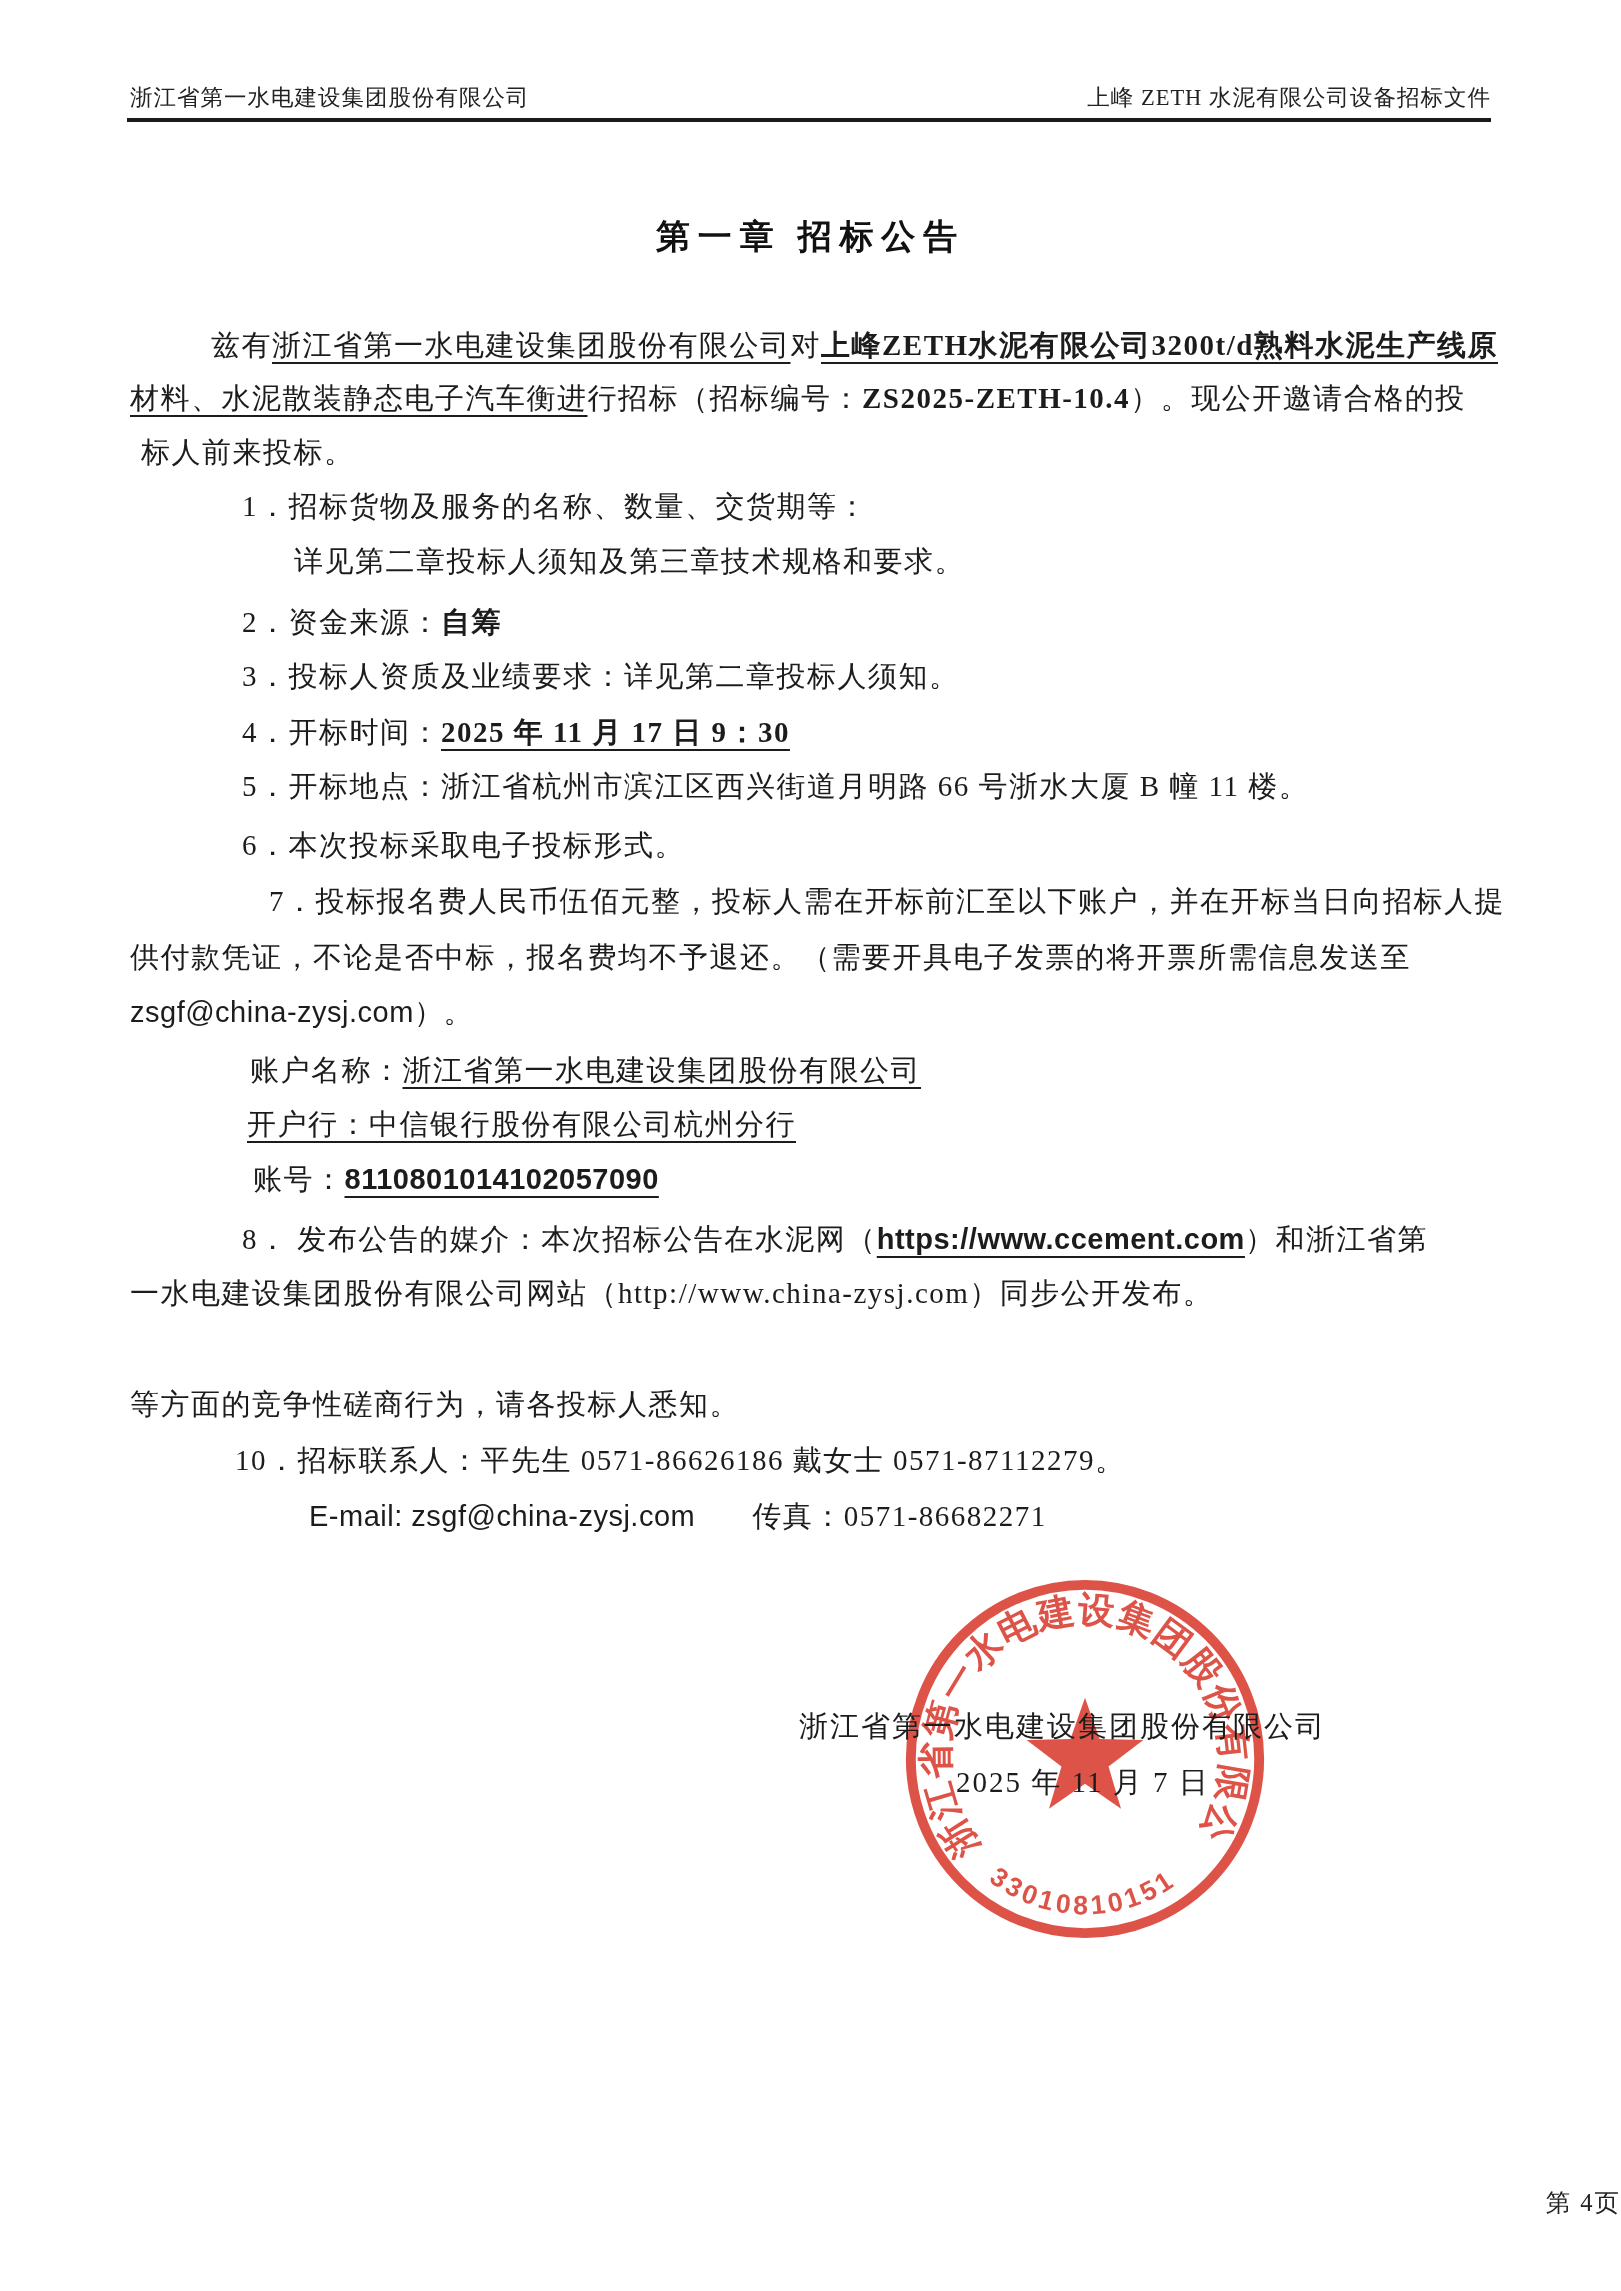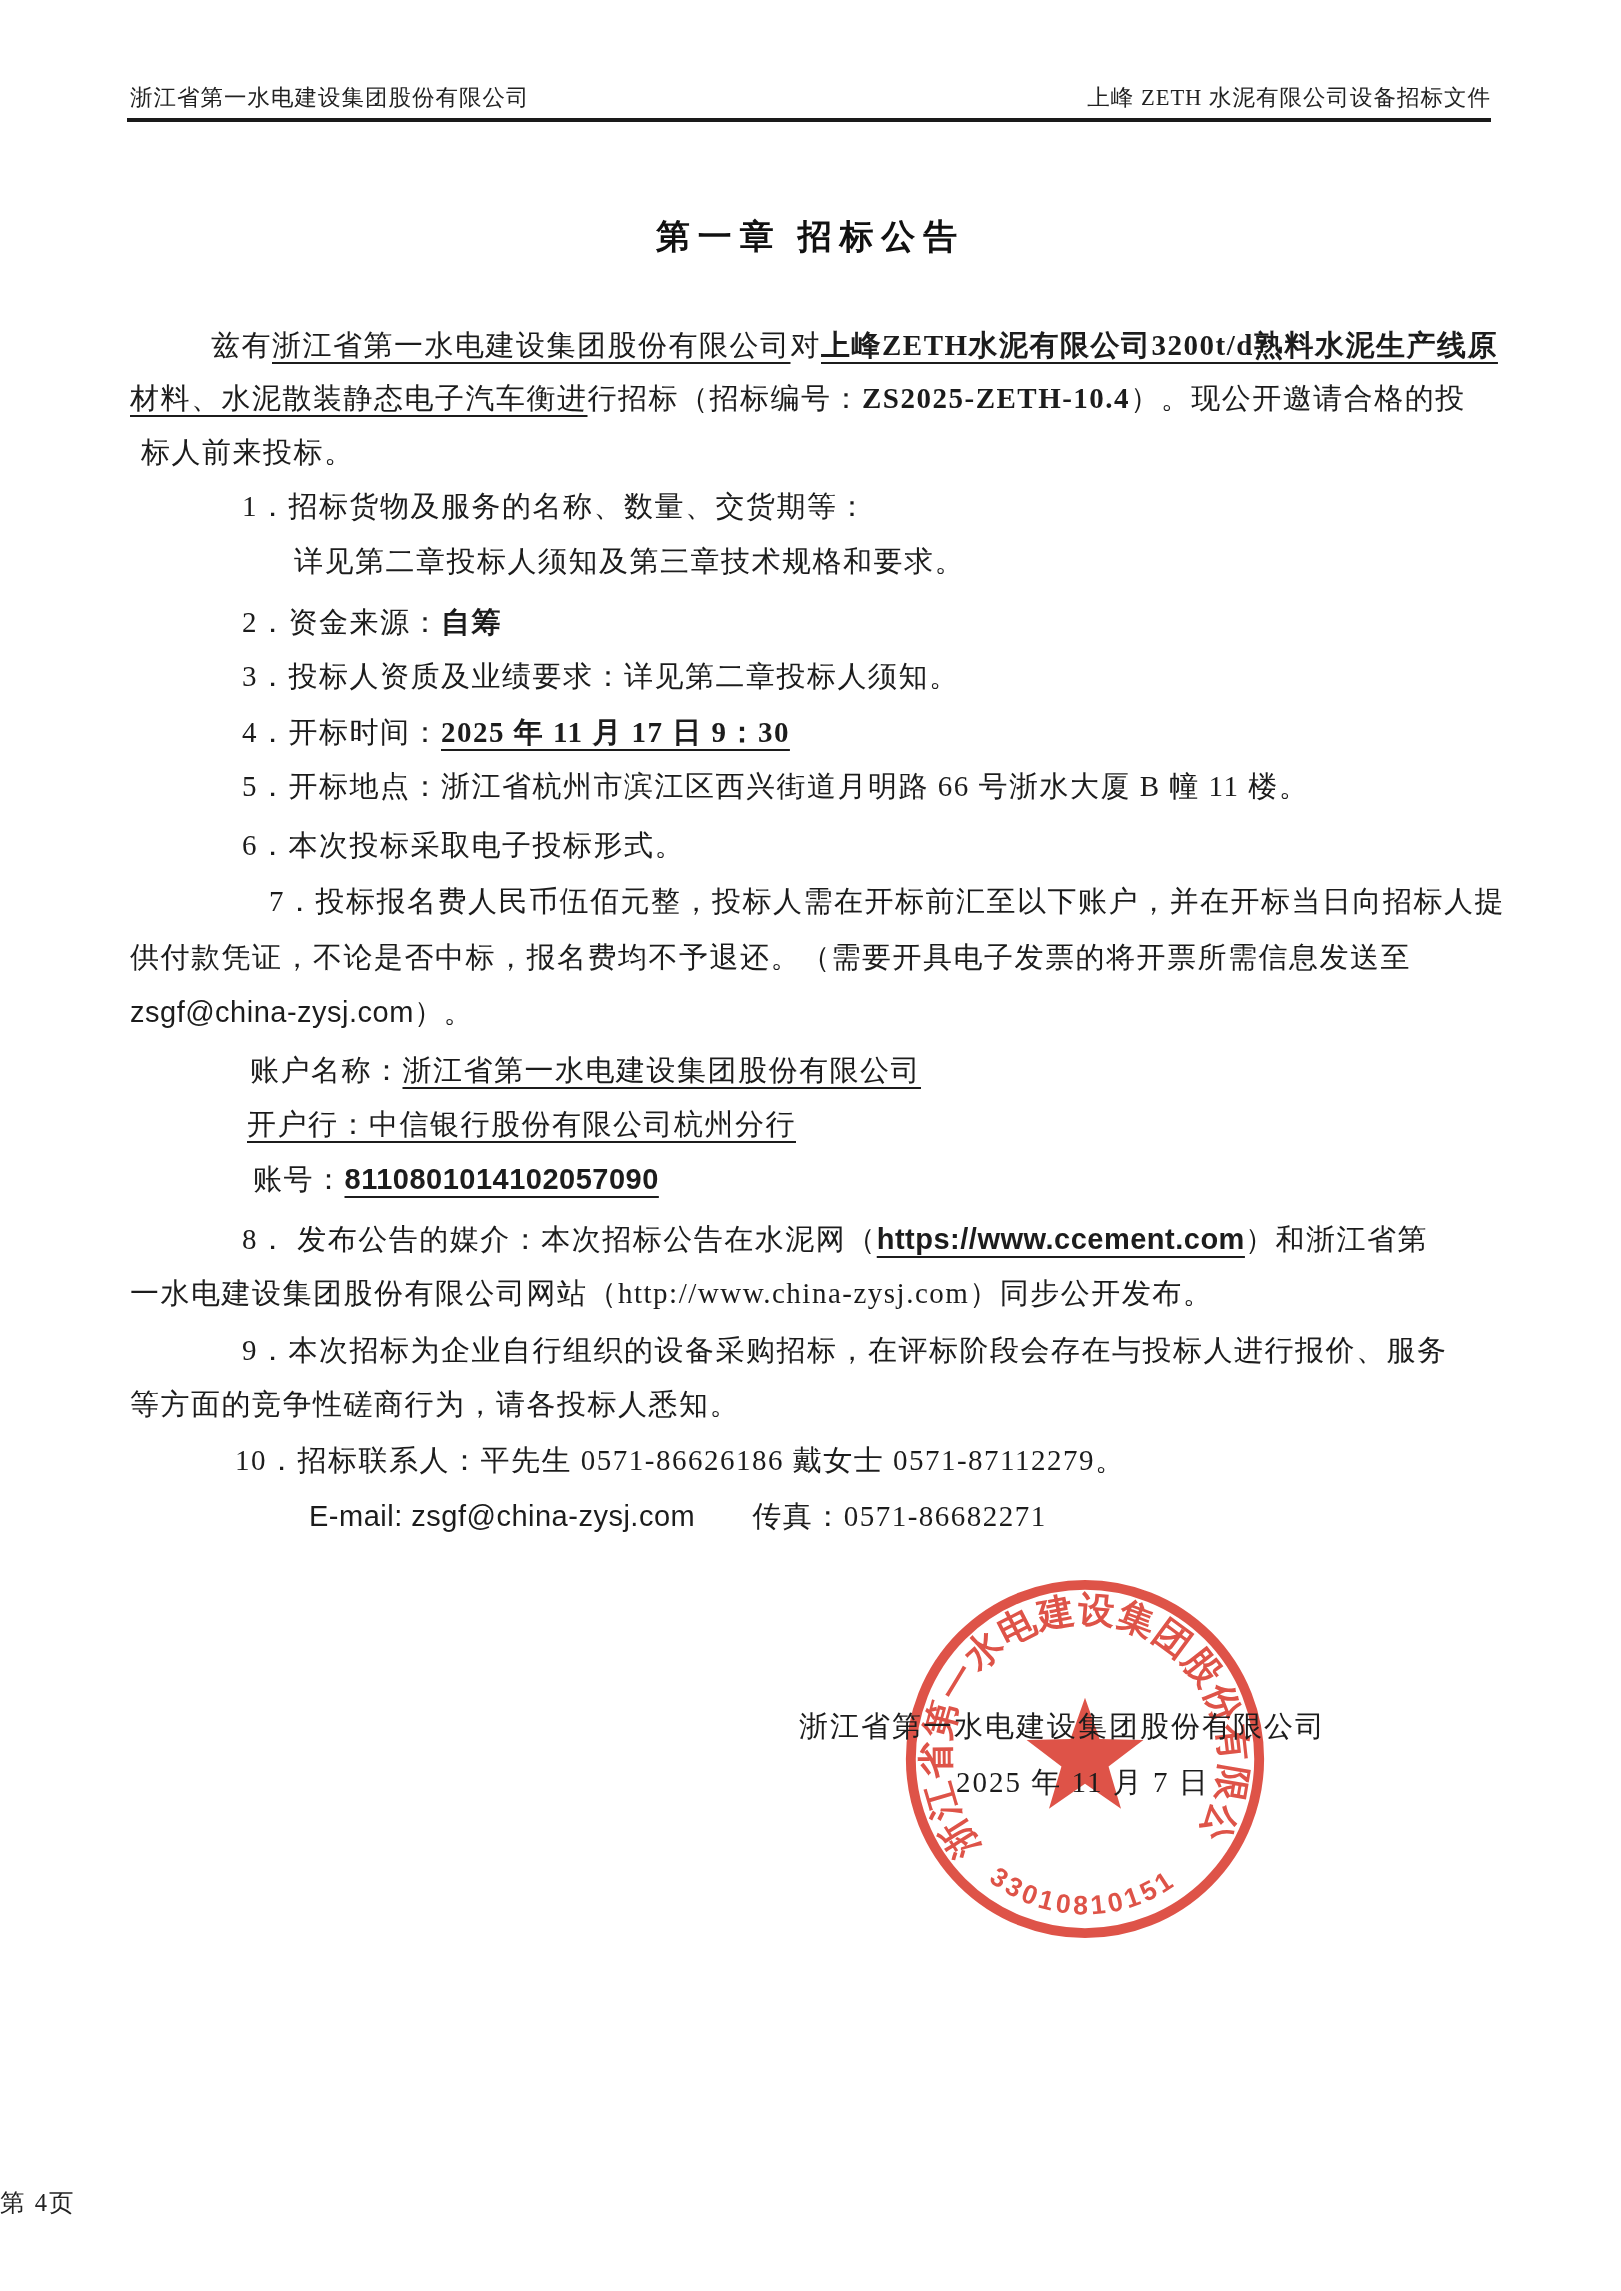--- a/index.html
+++ b/index.html
@@ -23,21 +23,21 @@
     top:214px;left:0;width:1621px;text-align:center;
     font-size:34px;font-weight:700;letter-spacing:7.8px;color:#111;
   }
   .bl{font-size:29px;letter-spacing:1.5px;line-height:39px;}
   .b{font-weight:700;}
   .u{text-decoration:underline;text-underline-offset:6.9px;text-decoration-thickness:1.6px;}
   .lat{font-family:"Liberation Sans","DejaVu Sans",sans-serif;letter-spacing:0.5px;}
   .gap{display:inline-block;width:57px;}
   .sig{font-size:29px;letter-spacing:2px;z-index:3;}
   .stamp{top:1569px;left:895px;width:380px;height:380px;z-index:2;mix-blend-mode:multiply;opacity:.95;}
-  .footer{top:2186px;left:0;width:1621px;text-align:left;font-size:24.5px;letter-spacing:2px;color:#222;}
+  .footer{top:2186px;left:0;width:1621px;text-align:right;font-size:24.5px;letter-spacing:2px;color:#222;}
 </style>
 </head>
 <body>
 
 <div class="page">
 
   <div class="abs hdr">
     <span>浙江省第一水电建设集团股份有限公司</span>
     <span>上峰 ZETH 水泥有限公司设备招标文件</span>
   </div>
@@ -79,21 +79,20 @@
   <div class="abs bl u" style="top:1105px;left:247px;">开户行：中信银行股份有限公司杭州分行</div>
   <div class="abs bl" style="top:1160px;left:253px;">
     <span>账号：</span><span class="u b lat">8110801014102057090</span>
   </div>
 
   <div class="abs bl" style="top:1220px;left:242px;">
     <span>8． 发布公告的媒介：本次招标公告在水泥网（</span><span class="u b lat">https://www.ccement.com</span><span>）和浙江省第</span>
   </div>
   <div class="abs bl" style="top:1274px;left:130px;">一水电建设集团股份有限公司网站（http://www.china-zysj.com）同步公开发布。</div>
 
-  <div class="abs bl" style="top:1331px;left:242px;">9．本次招标为企业自行组织的设备采购招标，在评标阶段会存在与投标人进行报价、服务</div>
   <div class="abs bl" style="top:1385px;left:130px;">等方面的竞争性磋商行为，请各投标人悉知。</div>
 
   <div class="abs bl" style="top:1441px;left:235px;">10．招标联系人：平先生 0571-86626186  戴女士 0571-87112279。</div>
 
   <div class="abs bl" style="top:1497px;left:309px;">
     <span class="lat">E-mail: zsgf@china-zysj.com</span><span class="gap"></span><span>传真：0571-86682271</span>
   </div>
 
   <svg class="abs stamp" viewBox="0 0 384 384">
     <circle cx="192" cy="192" r="176" fill="none" stroke-width="10" stroke="#dd4a3e"></circle>

